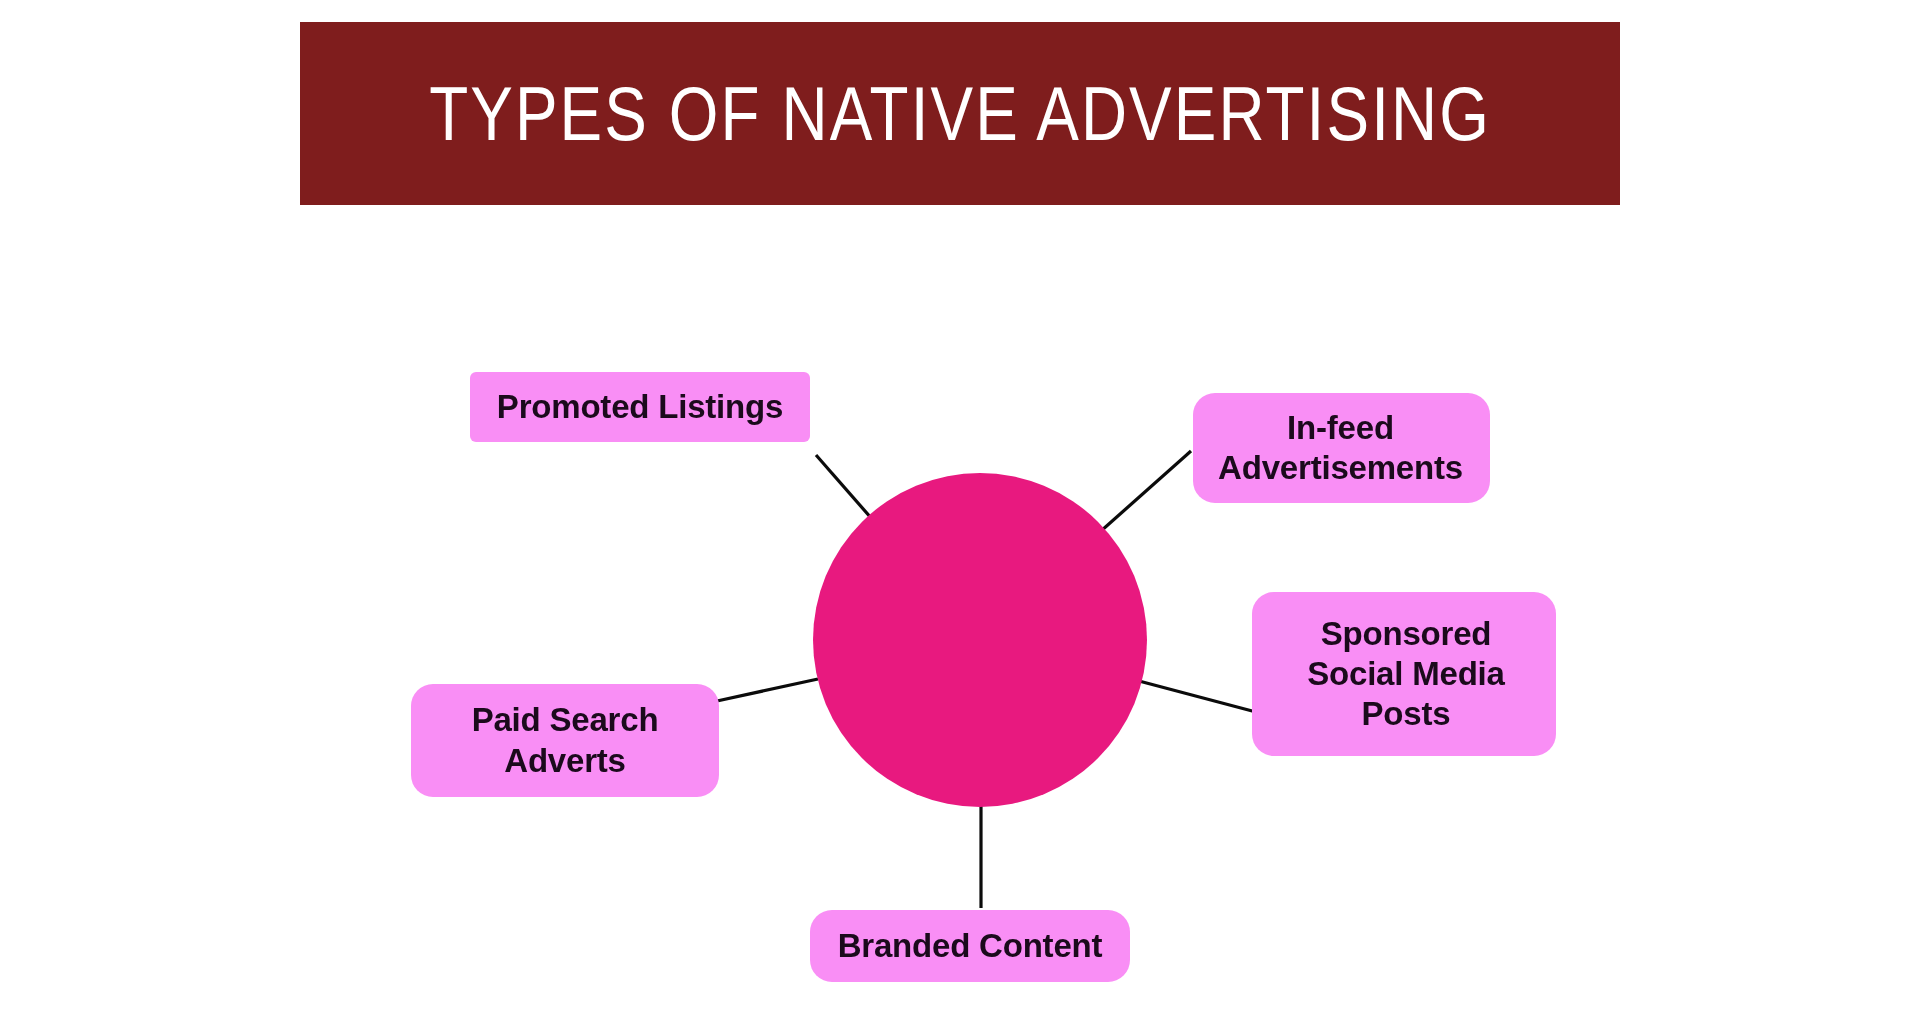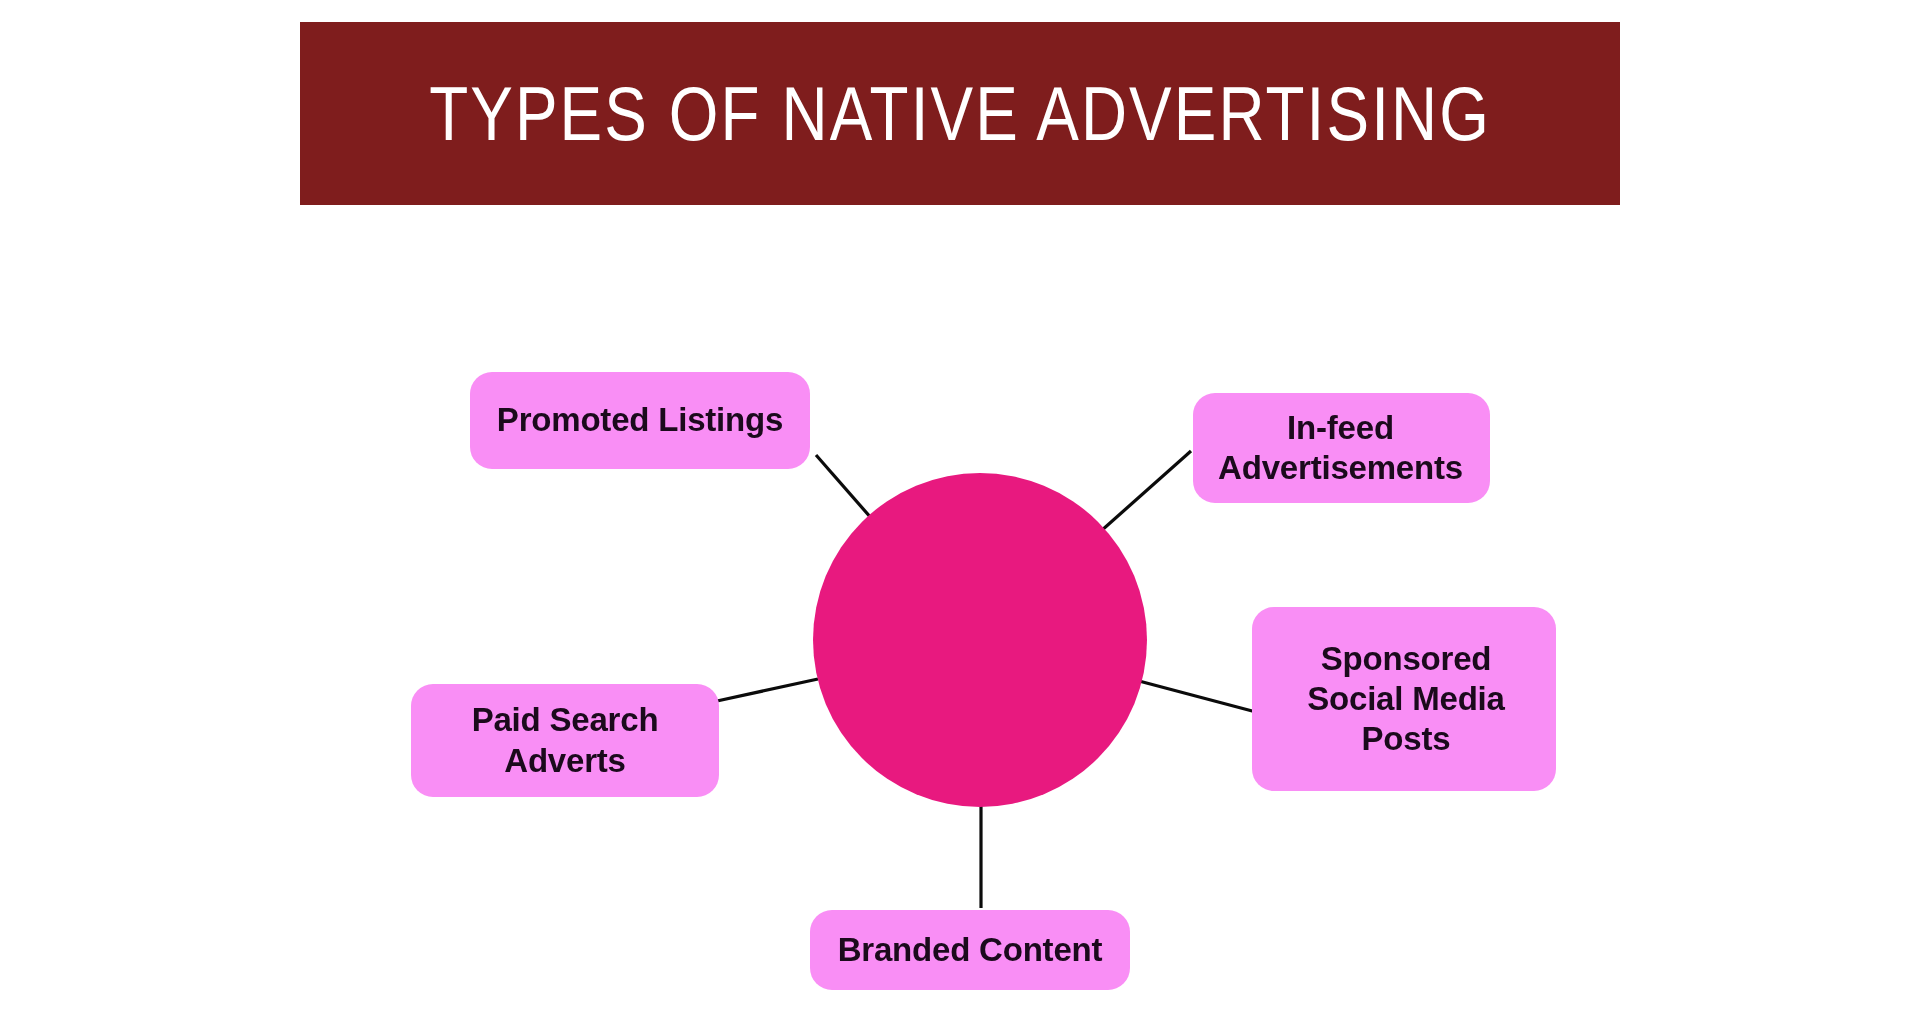--- a/index.html
+++ b/index.html
@@ -82,33 +82,33 @@
     color: #1b0a1c;
     font-family: "Liberation Sans", sans-serif;
     font-weight: 700;
     font-size: 33px;
     line-height: 1.22;
     letter-spacing: -0.2px;
     white-space: pre-line;
   }
 
   #node-promoted-listings {
-    left: 470px; top: 372px; width: 340px; height: 97px;
+    left: 470px; top: 372px; width: 340px; height: 70px; border-radius: 6px;
   }
   #node-in-feed-advertisements {
     left: 1193px; top: 393px; width: 297px; height: 110px; padding-left: 12px;
   }
   #node-sponsored-social-media-posts {
-    left: 1252px; top: 607px; width: 304px; height: 184px; padding-left: 18px;
+    left: 1252px; top: 592px; width: 304px; height: 164px; padding-left: 18px;
   }
   #node-paid-search-adverts {
     left: 411px; top: 640px; width: 308px; height: 113px; margin-top: 44px;
   }
   #node-branded-content {
-    left: 810px; top: 910px; width: 320px; height: 80px;
+    left: 810px; top: 910px; width: 320px; height: 72px;
   }
 </style>
 </head>
 <body>
 
 <div id="stage">
 
   <div class="banner">
     <div class="banner-title">Types of Native Advertising</div>
   </div>

